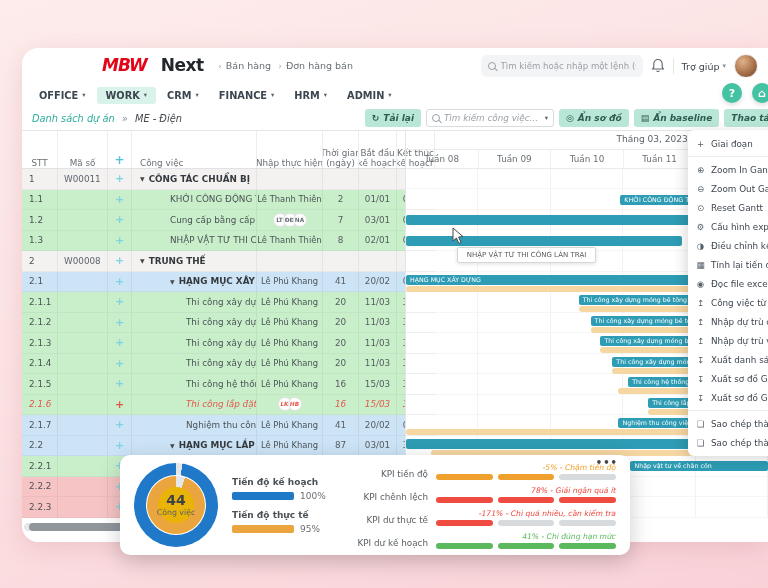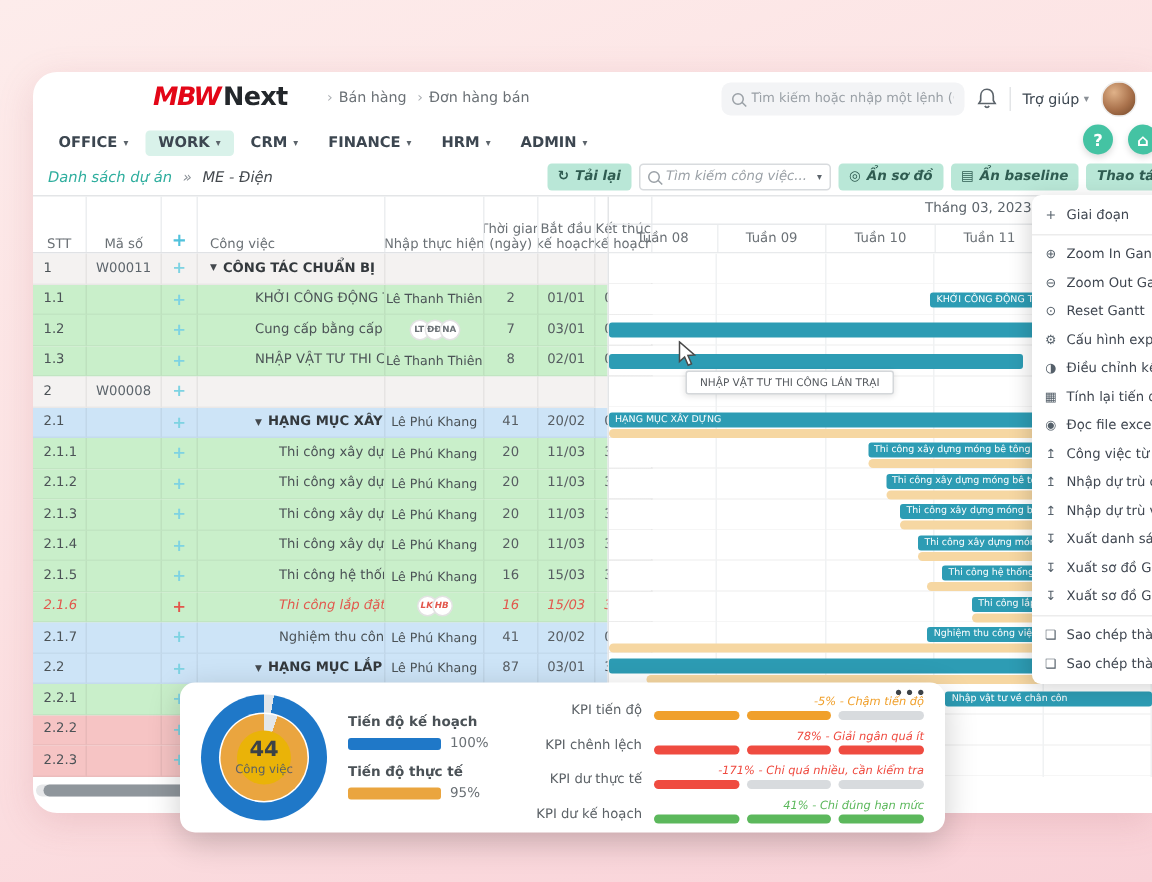--- a/index.html
+++ b/index.html
@@ -10,21 +10,21 @@
 
   
   .window { position:absolute; left:22px; top:48px; right:0; bottom:46px;
             background:#fff; border-radius:16px 0 0 16px;
             box-shadow:0 6px 24px rgba(180,90,100,.18); }
 
   
   .topbar { position:relative; height:36px; display:flex; align-items:center; }
   .logo { position:absolute; left:80px; top:7px; cursor:pointer; white-space:nowrap; }
   .logo-mbw { font-size:17px; font-weight:800; font-style:italic; color:#e30617; letter-spacing:-1px; }
-  .logo-next { font-size:17px; font-weight:700; color:#23272b; margin-left:2px; letter-spacing:-.5px; }
+  .logo-next { font-size:17px; font-weight:700; color:#23272b; margin-left:14px; letter-spacing:-.5px; }
   .crumbs { position:absolute; left:192px; top:12px; font-size:9.5px; color:#6a7075; white-space:nowrap; }
   .crumb-sep { color:#a9adb2; margin:0 4px; }
   .top-right { position:absolute; right:10px; top:6px; display:flex; align-items:center; gap:8px; }
   .global-search { width:162px; height:22px; background:#f3f4f6; border-radius:6px;
                    display:flex; align-items:center; padding:0 7px; gap:5px; cursor:text; }
   .global-search .ph { font-size:8.6px; color:#9aa0a6; white-space:nowrap; overflow:hidden; }
   .mag { width:8px; height:8px; border:1.2px solid #9aa0a6; border-radius:50%; position:relative; flex:none; }
   .mag::after { content:""; position:absolute; width:4px; height:1.2px; background:#9aa0a6;
                 transform:rotate(45deg); right:-3.5px; bottom:-1px; }
   .bell { width:14px; height:16px; position:relative; cursor:pointer; }
@@ -335,20 +335,24 @@
               </div>
               <div class="tcell c-assignee">Lê Thanh Thiên</div>
               <div class="tcell c-num">8</div>
               <div class="tcell c-num">02/01</div>
               <div class="tcell c-num">09/01</div>
             </div>
             <div class="trow bg-group">
               <div class="tcell c-stt">2</div>
               <div class="tcell c-code">W00008</div>
               <div class="tcell c-plus">+</div>
+              <div class="tcell c-task lvl1 grp">
+                <span class="caret2">▼</span>
+                <span class="tasktext">TRUNG THẾ</span>
+              </div>
               <div class="tcell c-assignee"></div>
               <div class="tcell c-num"></div>
               <div class="tcell c-num"></div>
               <div class="tcell c-num"></div>
             </div>
             <div class="trow bg-blue">
               <div class="tcell c-stt">2.1</div>
               <div class="tcell c-code"></div>
               <div class="tcell c-plus">+</div>
               <div class="tcell c-task lvl2 grp">

